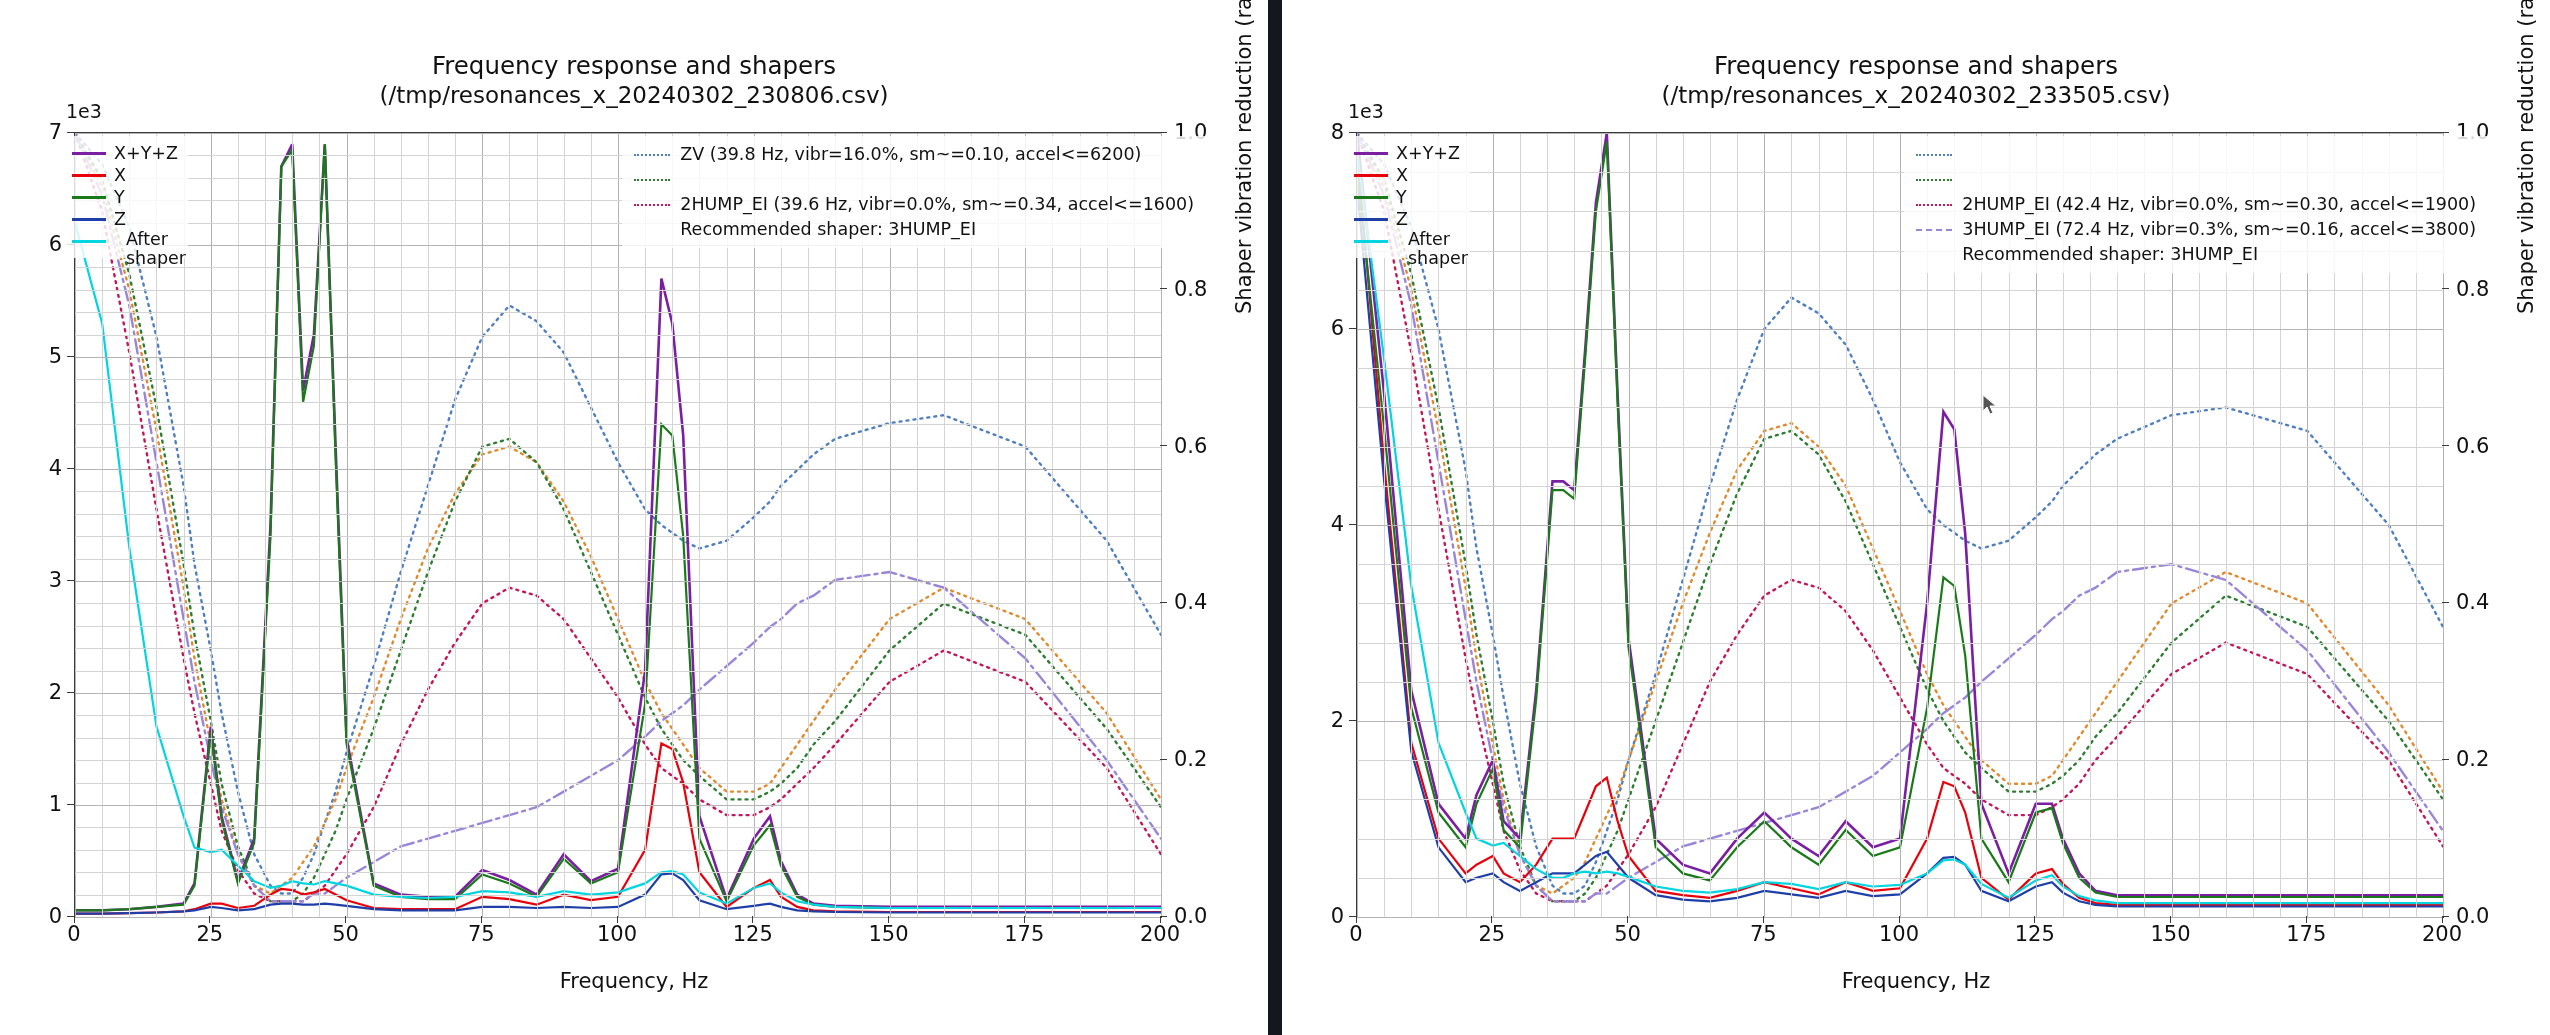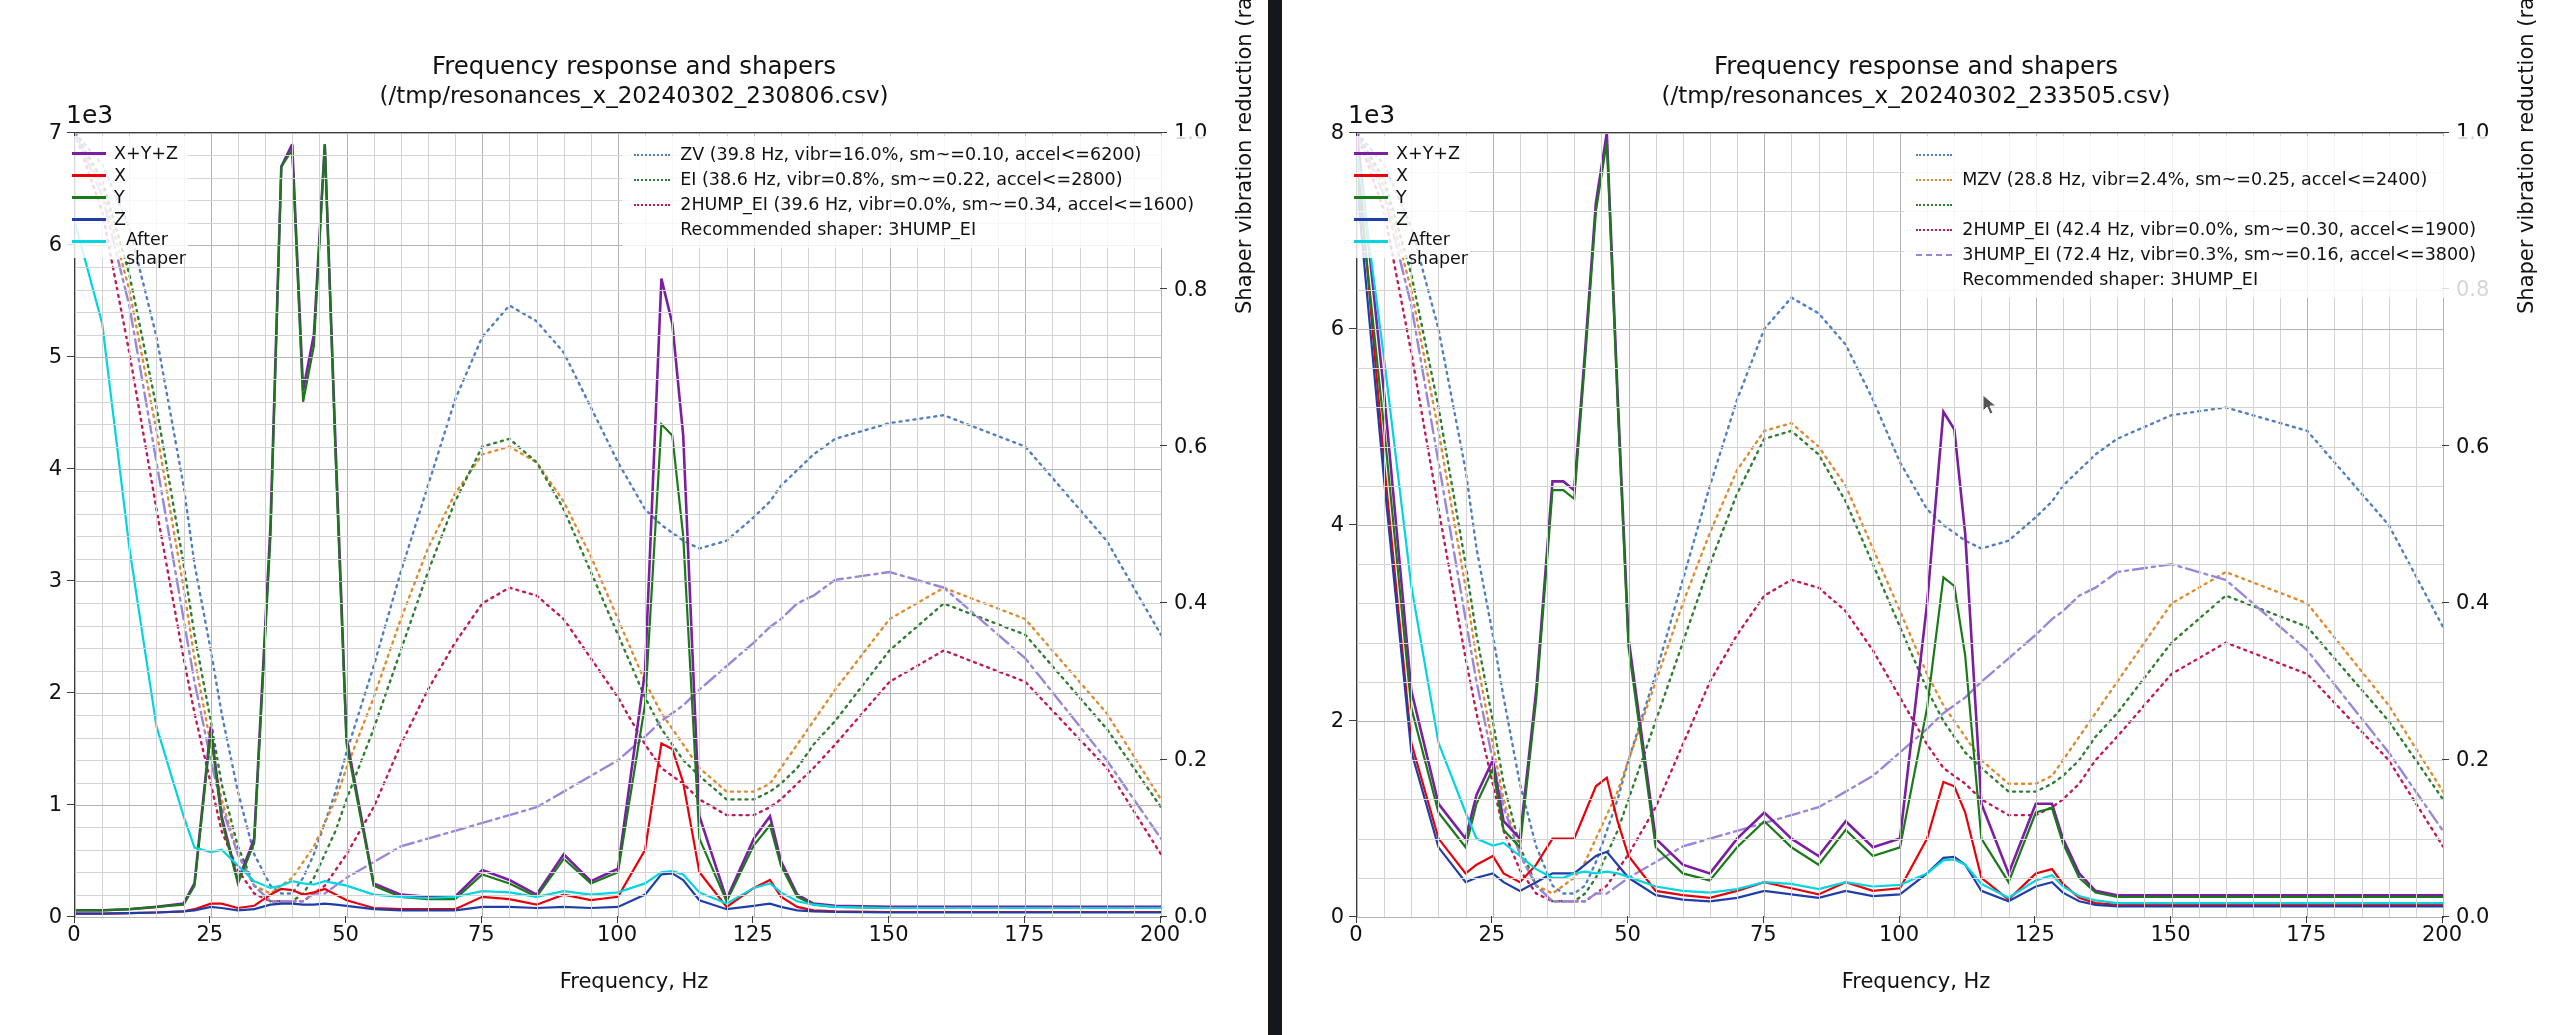--- a/index.html
+++ b/index.html
@@ -12,21 +12,21 @@
   .topstrip{position:absolute;left:0;top:0;width:2550px;height:14px;background:#14181d;}
   .botstrip{position:absolute;left:0;bottom:0;width:2550px;height:33px;background:#14181d;}
   .plotwrap{position:absolute;left:0;top:14px;width:1268px;height:988px;background:#fff;}
   .title{position:absolute;left:0;top:36px;width:1268px;text-align:center;font-size:24.5px;color:#111;line-height:1.28;}
   .title .sub{display:block;font-size:23px;}
   .axes{position:absolute;left:74px;top:118px;width:1088px;height:786px;background:#fff;border:1.2px solid #3a3a3a;box-sizing:border-box;}
   .axes .gv{position:absolute;top:0;bottom:0;width:1px;background:#d4d4d4;}
   .axes .gv.major{background:#b4b4b4;}
   .axes .gh{position:absolute;left:0;right:0;height:1px;background:#d4d4d4;}
   .axes .gh.major{background:#b4b4b4;}
-  .exp{position:absolute;left:66px;top:86px;font-size:25px;color:#111;}
+  .exp{position:absolute;left:66px;top:86px;font-size:19px;color:#111;}
   .ylabel-right{position:absolute;left:1232px;top:300px;transform:rotate(-90deg);transform-origin:left top;font-size:21px;color:#111;white-space:nowrap;}
   .xlabel{position:absolute;left:0;top:955px;width:1268px;text-align:center;font-size:21px;color:#111;}
   .tickx{position:absolute;top:908px;font-size:21px;color:#111;transform:translateX(-50%);}
   .ticky{position:absolute;font-size:21px;color:#111;transform:translateY(-50%);text-align:right;}
   .ticky.left{right:1186px;}
   .tickyr{position:absolute;left:1174px;font-size:21px;color:#111;transform:translateY(-50%);}
   .ticmk{position:absolute;background:#3a3a3a;}
   .legend-left{position:absolute;left:64px;top:122px;padding:6px 10px 6px 8px;background:rgba(255,255,255,0.82);font-size:17.5px;color:#111;line-height:1.42;}
   .legend-left .row{display:flex;align-items:center;gap:8px;height:22px;}
   .legend-left .swatch{width:34px;height:0;border-top-width:3px;border-top-style:solid;display:inline-block;}
@@ -221,21 +221,20 @@
           </div>
         </div>
       <div class="afterlbl">After<br>shaper</div>
       <div class="legend-right" id="legshp-left">
           <div class="row">
             <span class="swatch" style="border-top-color: rgb(79, 127, 191); border-top-style: dotted;"></span>
             <span>ZV (39.8 Hz, vibr=16.0%, sm~=0.10, accel&lt;=6200)</span>
           </div>
           <div class="row">
             <span class="swatch" style="border-top-color: rgb(47, 125, 50); border-top-style: dotted;"></span>
-            <span>EI (38.6 Hz, vibr=0.8%, sm~=0.22, accel&lt;=2800)</span>
           </div>
           <div class="row">
             <span class="swatch" style="border-top-color: rgb(194, 24, 91); border-top-style: dotted;"></span>
             <span>2HUMP_EI (39.6 Hz, vibr=0.0%, sm~=0.34, accel&lt;=1600)</span>
           </div>
           <div class="reco">Recommended shaper: 3HUMP_EI</div>
         </div>
     </div>
   </div>
 
@@ -391,24 +390,20 @@
             <span class="swatch" style="border-top-color: rgb(0, 213, 224);"></span>
             <span></span>
           </div>
         </div>
       <div class="afterlbl">After<br>shaper</div>
       <div class="legend-right" id="legshp-right">
           <div class="row">
             <span class="swatch" style="border-top-color: rgb(79, 127, 191); border-top-style: dotted;"></span>
           </div>
           <div class="row">
-            <span class="swatch" style="border-top-color: rgb(224, 138, 46); border-top-style: dotted;"></span>
-            <span>MZV (28.8 Hz, vibr=2.4%, sm~=0.25, accel&lt;=2400)</span>
-          </div>
-          <div class="row">
             <span class="swatch" style="border-top-color: rgb(47, 125, 50); border-top-style: dotted;"></span>
           </div>
           <div class="row">
             <span class="swatch" style="border-top-color: rgb(194, 24, 91); border-top-style: dotted;"></span>
             <span>2HUMP_EI (42.4 Hz, vibr=0.0%, sm~=0.30, accel&lt;=1900)</span>
           </div>
           <div class="row">
             <span class="swatch" style="border-top-color: rgb(154, 134, 216); border-top-style: dashed;"></span>
             <span>3HUMP_EI (72.4 Hz, vibr=0.3%, sm~=0.16, accel&lt;=3800)</span>
           </div>

